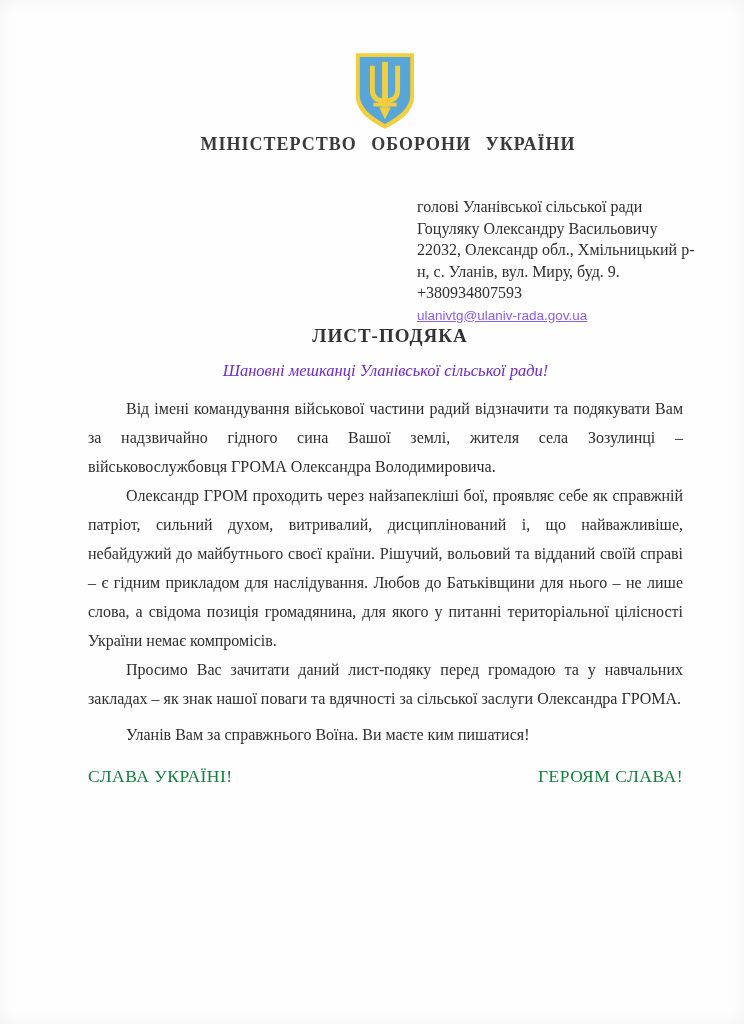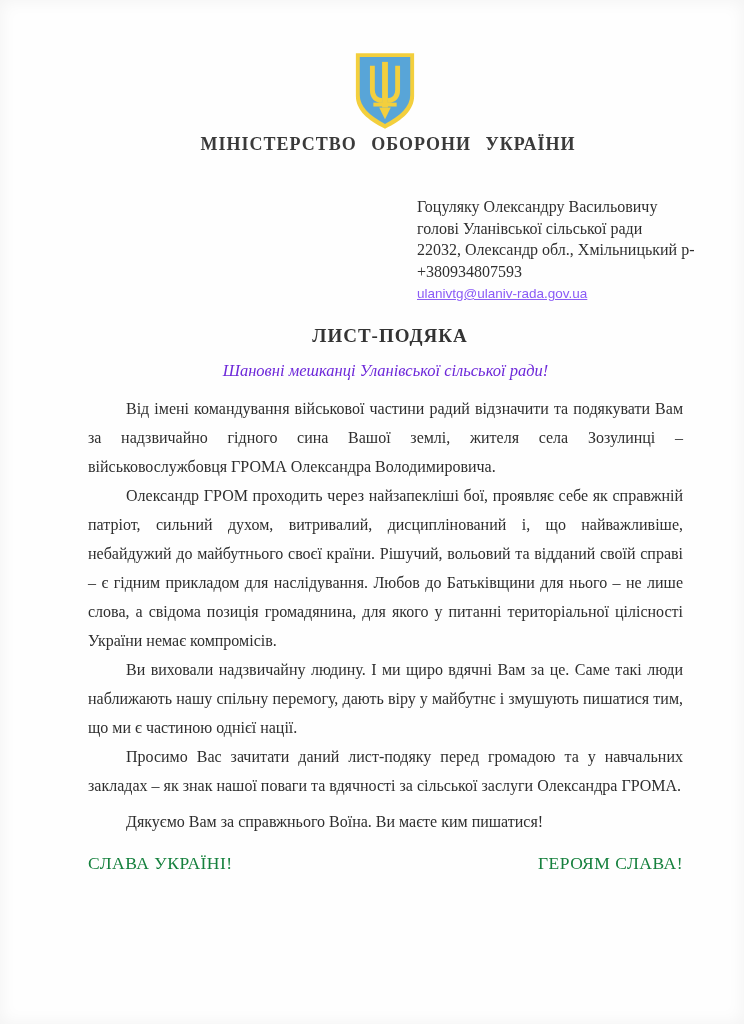--- a/index.html
+++ b/index.html
@@ -90,36 +90,36 @@
         <path stroke-width="6" d="M34 11 V58"></path>
         <path stroke-width="4" d="M22 55 H46"></path>
       </g>
       <path d="M28 58 L34 70 L40 58 Z" fill="#f3cf3d"></path>
     </svg>
   </div>
 
   <div class="ministry">МІНІСТЕРСТВО ОБОРОНИ УКРАЇНИ</div>
 
   <div class="recipient">
+    <div>голові Уланівської сільської ради</div>
     <div>Гоцуляку Олександру Васильовичу</div>
-    <div>голові Уланівської сільської ради</div>
     <div>22032, Олександр обл., Хмільницький р-</div>
+    <div>н, с. Уланів, вул. Миру, буд. 9.</div>
     <div>+380934807593</div>
     <a class="email">ulanivtg@ulaniv-rada.gov.ua</a>
   </div>
 
   <h1 class="letter-title">ЛИСТ-ПОДЯКА</h1>
 
   <div class="salutation">Шановні мешканці Уланівської сільської ради!</div>
 
   <div class="content">
     <p>Від імені командування військової частини радий відзначити та подякувати Вам за надзвичайно гідного сина Вашої землі, жителя села Зозулинці – військовослужбовця ГРОМА Олександра Володимировича.</p>
     <p>Олександр ГРОМ проходить через найзапекліші бої, проявляє себе як справжній патріот, сильний духом, витривалий, дисциплінований і, що найважливіше, небайдужий до майбутнього своєї країни. Рішучий, вольовий та  відданий своїй справі – є гідним прикладом для наслідування. Любов до Батьківщини для нього – не лише слова, а свідома позиція громадянина, для якого у питанні територіальної цілісності України немає компромісів.</p>
-    <p>Ви виховали надзвичайну людину. І ми щиро вдячні Вам за це. Саме такі люди наближають нашу спільну перемогу, дають віру у майбутнє і змушують пишатися тим, що ми є частиною однієї нації.</p>
     <p>Просимо Вас зачитати даний лист-подяку перед громадою та у навчальних закладах – як знак нашої поваги та вдячності за сільської заслуги Олександра ГРОМА.</p>
-    <p class="closing-line">Дякуємо Вам за справжнього Воїна. Ви маєте ким пишатися!</p>
+    <p class="closing-line">Уланів Вам за справжнього Воїна. Ви маєте ким пишатися!</p>
     <div class="slogans">
       <span>СЛАВА УКРАЇНІ!</span>
       <span>ГЕРОЯМ СЛАВА!</span>
     </div>
   </div>
 
 </div>
 
 </body></html>

